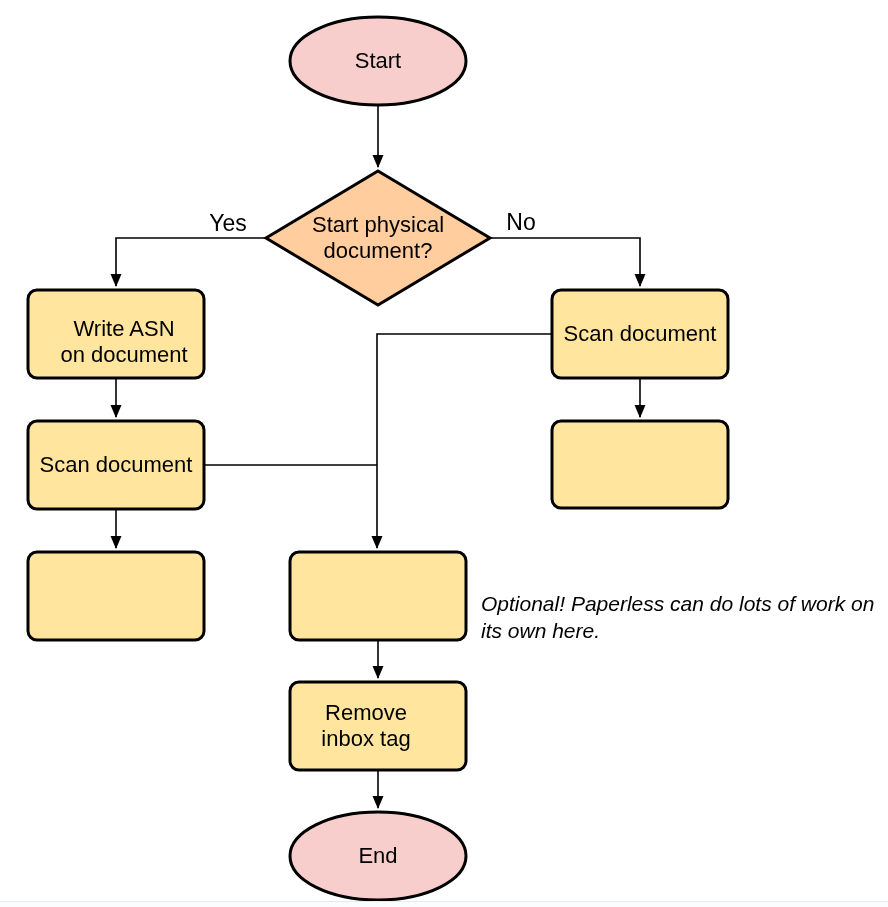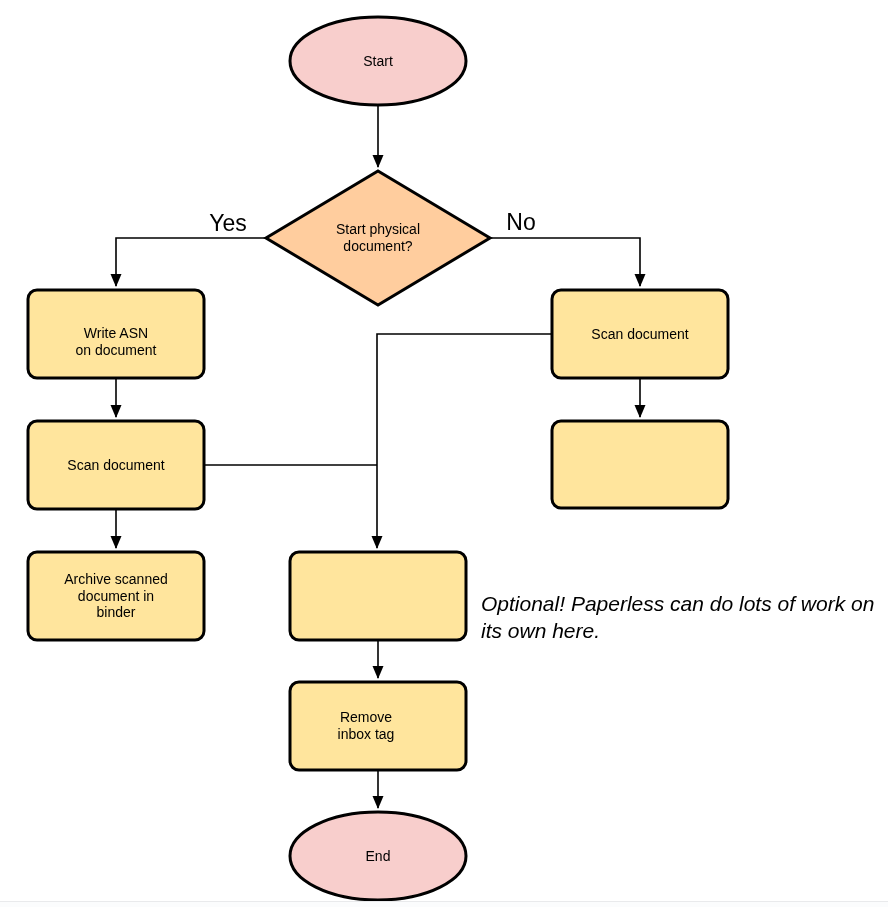--- a/index.html
+++ b/index.html
@@ -19,21 +19,21 @@
   .edge  { stroke: #000000; stroke-width: 1.6px; fill: none; }
 
   
   .label {
     position: absolute;
     display: flex;
     align-items: center;
     justify-content: center;
     text-align: center;
     white-space: pre-line;
-    font-size: 14px;
+    font-size: 22px;
     line-height: 1.2;
     pointer-events: none;
   }
   .edge-label {
     position: absolute;
     font-size: 23px;
     text-align: center;
     white-space: nowrap;
   }
   .annotation {
@@ -88,26 +88,23 @@
     <rect class="shape" x="552" y="290" width="176" height="88" rx="9" fill="#ffe59d"></rect>
     <rect class="shape" x="552" y="421" width="176" height="87" rx="9" fill="#ffe59d"></rect>
     <rect class="shape" x="290" y="552" width="176" height="88" rx="9" fill="#ffe59d"></rect>
     <rect class="shape" x="290" y="682" width="176" height="88" rx="9" fill="#ffe59d"></rect>
     <ellipse class="shape" cx="378" cy="856" rx="88" ry="44" fill="#f8cecc"></ellipse>
   </svg>
 
   <div class="label" style="left:290px; top:17px;  width:176px; height:88px;">Start</div>
   <div class="label" style="left:266px; top:171px; width:224px; height:134px;">Start physical
 document?</div>
-  <div class="label" style="left:28px;  top:290px; width:176px; height:104px;">Write ASN
+  <div class="label" style="left:28px;  top:290px; width:176px; height:104px;padding-left:8px;">Write ASN
 on document</div>
   <div class="label" style="left:28px;  top:421px; width:176px; height:88px;">Scan document</div>
-  <div class="label" style="left:28px;  top:552px; width:176px; height:88px;">Archive scanned
-document in
-binder</div>
   <div class="label" style="left:552px; top:290px; width:176px; height:88px;">Scan document</div>
   <div class="label" style="left:290px; top:682px; width:152px; height:88px;">Remove
 inbox tag</div>
   <div class="label" style="left:290px; top:812px; width:176px; height:88px;">End</div>
 
   <div class="edge-label" style="left:205px; top:210px; width:46px;">Yes</div>
   <div class="edge-label" style="left:498px; top:209px; width:46px;">No</div>
 
   <div class="annotation">Optional! Paperless can do lots of work on
 its own here.</div>

